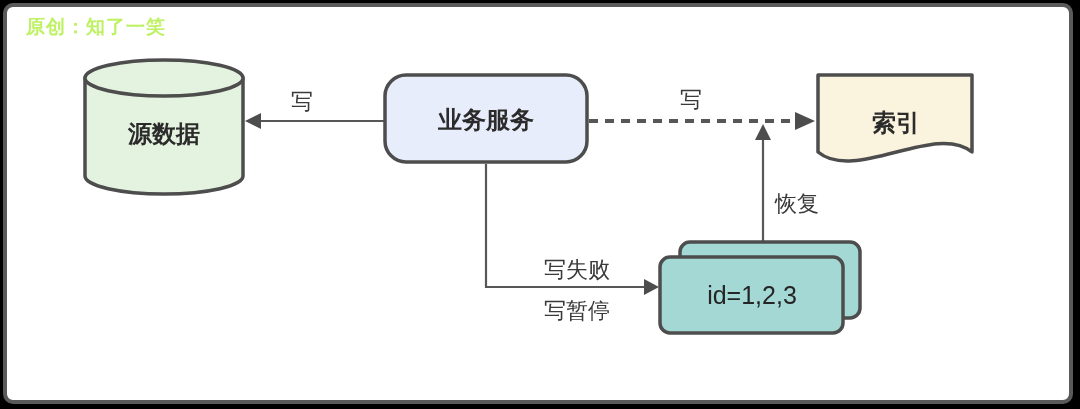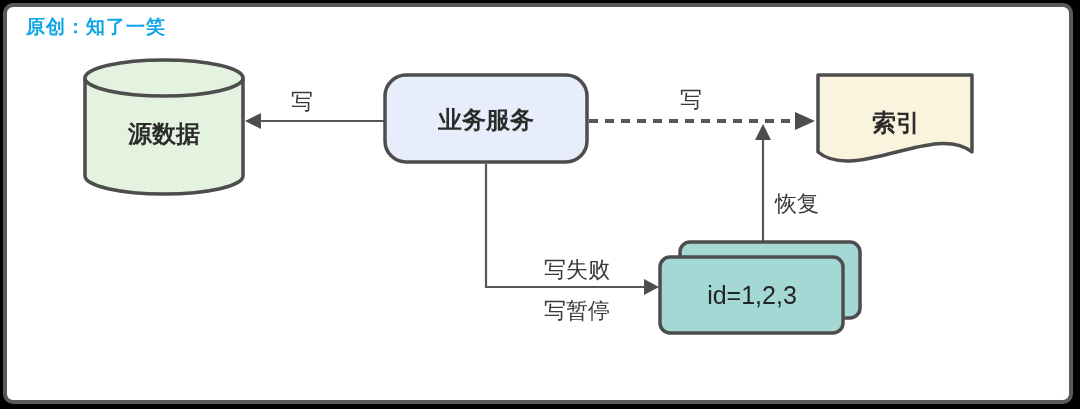--- a/index.html
+++ b/index.html
@@ -16,21 +16,21 @@
     background: #ffffff;
     border: 4px solid #5a5a5a;
     border-radius: 10px;
   }
   .watermark {
     position: absolute;
     left: 26px; top: 14px;
     font-size: 19px;
     font-weight: bold;
     letter-spacing: 1px;
-    color: #0ea5e9;
+    color: #bef264;
   }
   svg.diagram {
     position: absolute; left: 0; top: 0;
     width: 1080px; height: 409px;
   }
   .shape {
     stroke: #4d4d4d;
     stroke-width: 3.5;
     stroke-linejoin: round;
   }

